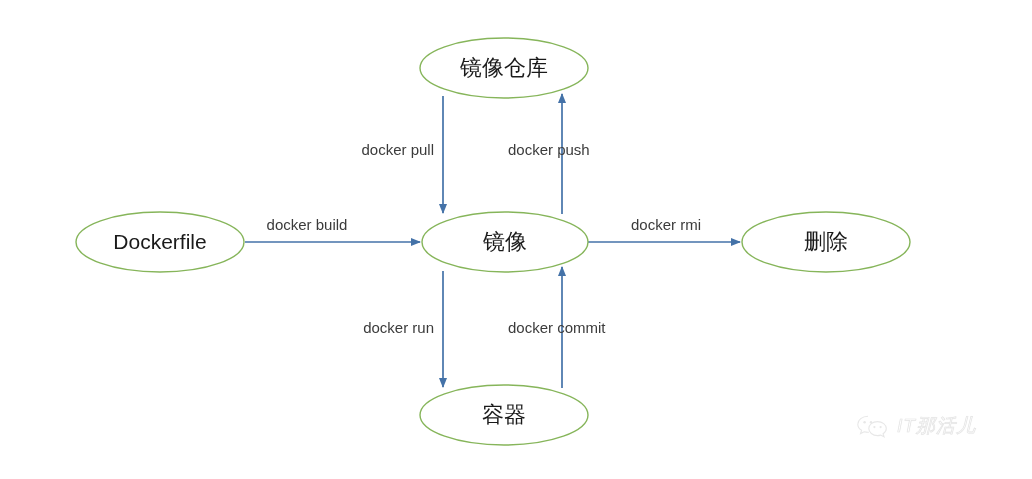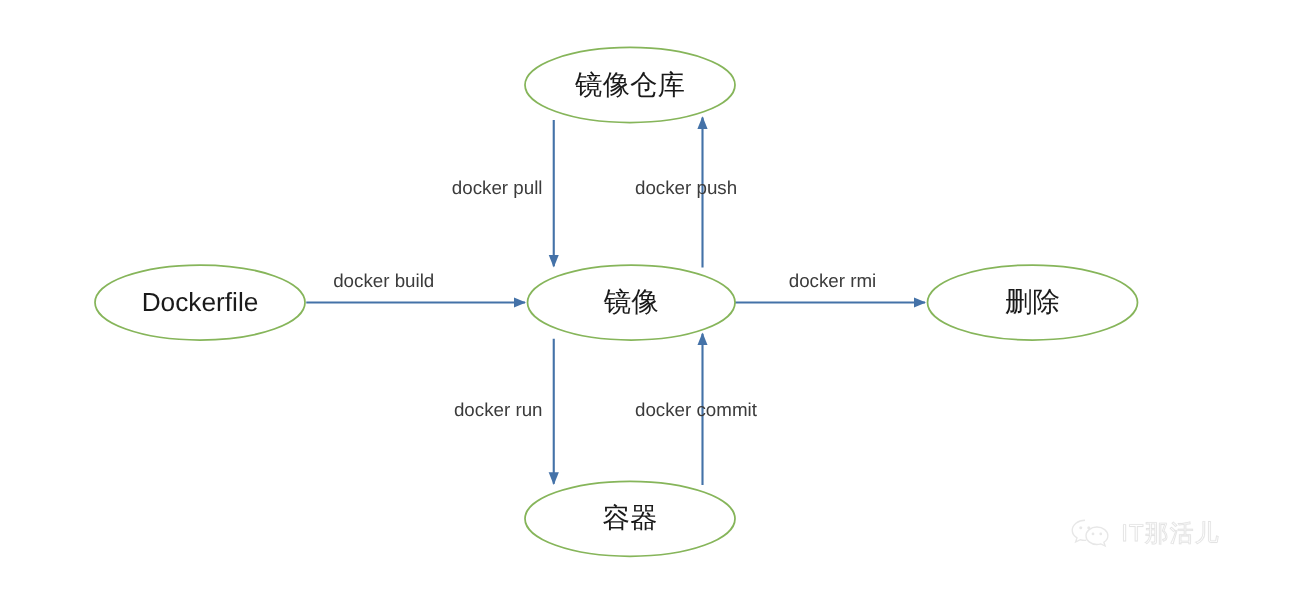--- a/index.html
+++ b/index.html
@@ -59,23 +59,23 @@
     text-anchor: start;
   }
   .edge-label.anchor-middle {
     text-anchor: middle;
   }
   #watermark {
     position: absolute;
     left: 856px;
     top: 413px;
     display: flex;
-    align-items: center;
     gap: 7px;
     opacity: 0.5;
+    font-style: italic;
   }
   #watermark .wm-text {
     font-family: "Liberation Sans", "DejaVu Sans", sans-serif;
     font-size: 19px;
     color: #ffffff;
     -webkit-text-stroke: 0.7px #c9c9c9;
     text-shadow: 0 0 1px #d4d4d4;
     letter-spacing: 1px;
     white-space: nowrap;
   }

